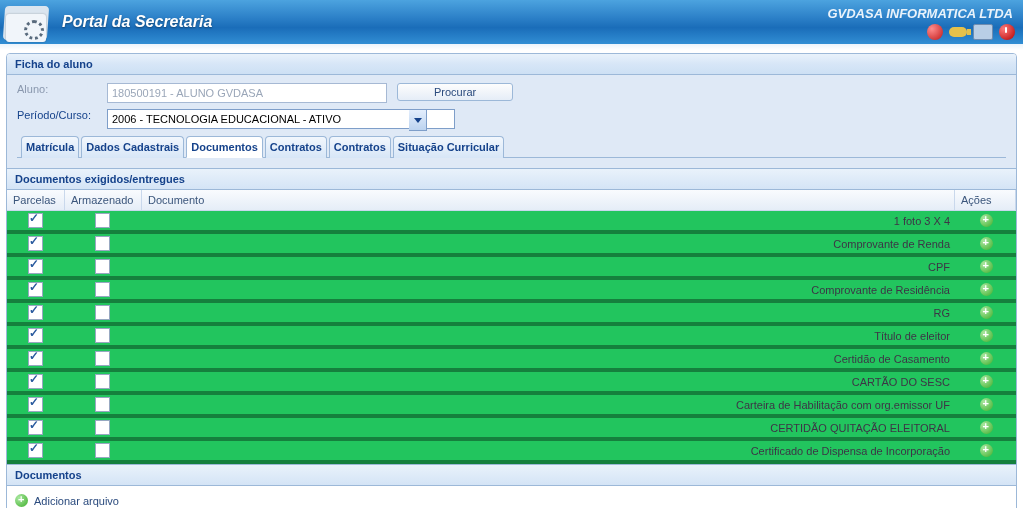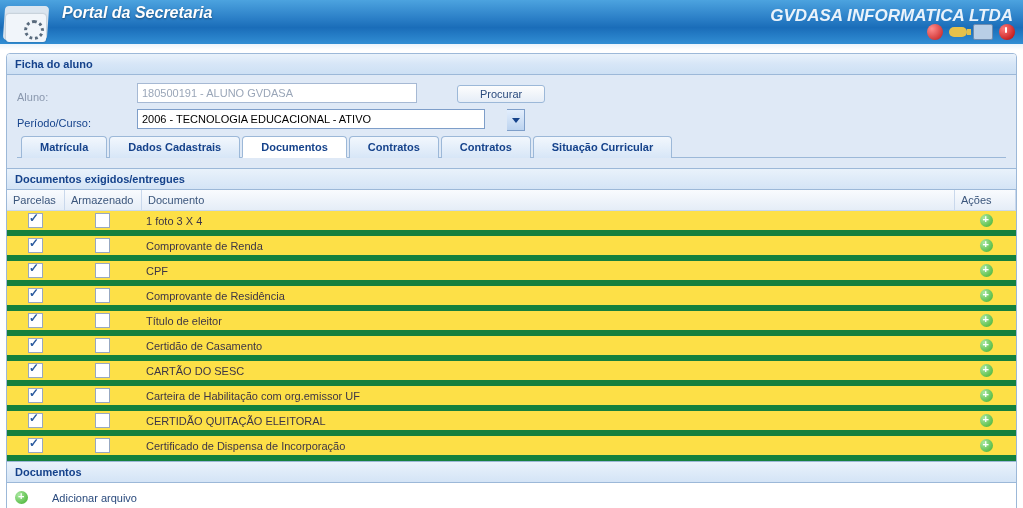--- a/index.html
+++ b/index.html
@@ -3,71 +3,71 @@
 <meta charset="utf-8">
 <style>
 html,body{margin:0;padding:0;font-family:Tahoma,Verdana,Arial,sans-serif;font-size:11px;color:#333;background:#fff;}
 body{width:1023px;}
 
 .topbar{height:46px;background:linear-gradient(to bottom,#4ca3df 0%,#2b7fc7 40%,#1a6db9 60%,#3492d7 100%);position:relative;border-bottom:1px solid #bfcfe3;}
 .topbar .logo{position:absolute;left:4px;top:2px;width:50px;height:42px;}
 .folder-back{position:absolute;left:0;top:4px;width:44px;height:34px;background:#dbe5ef;border-radius:4px;transform:skew(-4deg);}
 .folder-front{position:absolute;left:2px;top:12px;width:40px;height:28px;background:#f1f5fa;border-radius:3px;box-shadow:0 0 2px rgba(0,0,0,.3);}
 .gear{position:absolute;left:20px;top:18px;width:14px;height:14px;border:3px dotted #5a6b7d;border-radius:50%;}
-.topbar .title{position:absolute;left:62px;top:4px;color:#fff;font-size:16px;font-weight:bold;font-style:italic;text-shadow:0 1px 2px rgba(0,0,0,.4);}
+.topbar .title{position:absolute;left:62px;top:13px;color:#fff;font-size:16px;font-weight:bold;font-style:italic;text-shadow:0 1px 2px rgba(0,0,0,.4);}
 .light-strip{position:absolute;left:0;right:0;top:44px;height:6px;background:linear-gradient(to bottom,#eaf3fb,#fff);}
-.topbar .company{position:absolute;right:10px;top:6px;color:#eaf3fb;font-style:italic;font-size:17px;font-weight:bold;}
+.topbar .company{position:absolute;right:10px;top:6px;color:#eaf3fb;font-style:italic;font-size:13px;font-weight:bold;}
 .topbar .topicons{position:absolute;right:8px;top:24px;display:flex;gap:6px;align-items:center;}
 .ticon{width:16px;height:16px;display:inline-block;border-radius:50%;}
 .ticon.globe{background:radial-gradient(circle at 30% 30%,#ff8c8c,#c01818);} 
 .ticon.key{width:18px;height:10px;border-radius:5px;background:#e6c14a;position:relative;}
 .ticon.key:after{content:"";position:absolute;right:-4px;top:2px;width:4px;height:6px;background:#e6c14a;}
 .ticon.print{width:18px;height:14px;border-radius:2px;background:#b9cee6;border:1px solid #6f8cb0;}
 .ticon.power{background:radial-gradient(circle at 30% 30%,#ff7a7a,#b30000);position:relative;}
 .ticon.power:after{content:"";position:absolute;left:6px;top:3px;width:2px;height:6px;background:#fff;border-radius:1px;}
 
 .frame{margin:6px 6px 0 6px;border:1px solid #9cb8d8;border-radius:4px;overflow:hidden;}
 .panel-hd{background:linear-gradient(to bottom,#e9f2fb 0%,#d7e6f7 50%,#cde0f4 100%);color:#15428b;font-weight:bold;padding:4px 8px;border-bottom:1px solid #9cb8d8;font-size:11px;}
 .form-area{padding:8px 10px 10px 10px;background:#dfe9f6;}
-.form-row{display:flex;align-items:flex-end;margin-bottom:6px;gap:30px;}
+.form-row{display:flex;align-items:flex-start;margin-bottom:6px;}
 .form-row label{width:90px;color:#15428b;}
 .form-row label.muted{color:#8a98ae;}
 input[type=text].x{border:1px solid #a6b9d4;background:#fff;height:18px;padding:0 4px;font-family:inherit;font-size:11px;color:#9aa6b8;}
 input[type=text].x.aluno{width:270px;}
-.btn{background:linear-gradient(to bottom,#fdfdfd,#e5edf7);border:1px solid #9cb8d8;border-radius:3px;padding:2px 22px;font-family:inherit;font-size:11px;color:#2a4a7d;cursor:pointer;margin-left:10px;}
-.select-wrap{position:relative;width:388px;}
+.btn{background:linear-gradient(to bottom,#fdfdfd,#e5edf7);border:1px solid #9cb8d8;border-radius:3px;padding:2px 36px;font-family:inherit;font-size:11px;color:#2a4a7d;cursor:pointer;margin-left:10px;}
+.select-wrap{position:relative;width:320px;}
 .select-wrap input{width:338px;border:1px solid #7e9ec9;height:18px;padding:0 4px;font-family:inherit;font-size:11px;color:#000;}
 .select-wrap .arrow{position:absolute;right:0;top:0;width:17px;height:20px;background:linear-gradient(to bottom,#e3eefd,#bcd3ef);border:1px solid #7e9ec9;border-left:none;display:flex;align-items:center;justify-content:center;}
 .select-wrap .arrow:after{content:"";border-left:4px solid transparent;border-right:4px solid transparent;border-top:5px solid #15428b;}
 
 .tabs{display:flex;background:#dfe9f6;border-bottom:1px solid #9cb8d8;padding:0 4px;margin-top:4px;}
-.tab{background:linear-gradient(to bottom,#f2f7fd,#d7e6f7);border:1px solid #9cb8d8;border-bottom:none;border-radius:4px 4px 0 0;margin-right:2px;padding:4px 18px;color:#15428b;font-weight:bold;cursor:pointer;position:relative;top:1px;}
+.tab{background:linear-gradient(to bottom,#f2f7fd,#d7e6f7);border:1px solid #9cb8d8;border-bottom:none;border-radius:4px 4px 0 0;margin-right:2px;padding:4px 4px;color:#15428b;font-weight:bold;cursor:pointer;position:relative;top:1px;}
 .tab.active{background:#fff;border-bottom:1px solid #fff;}
 
 .sec-hd{background:linear-gradient(to bottom,#e9f2fb 0%,#d4e4f6 100%);color:#15428b;font-weight:bold;padding:4px 8px;border-top:1px solid #9cb8d8;border-bottom:1px solid #9cb8d8;}
 
 .grid-head{display:flex;background:linear-gradient(to bottom,#f9fbfe,#e5edf7);border-bottom:1px solid #c9d8ec;}
 .grid-head .col{padding:4px 6px;color:#3a557b;border-right:1px solid #c9d8ec;}
 .col.entregue{width:45px;text-align:left;}
 .col.armazenado{width:64px;text-align:left;}
 .col.doc{flex:1;}
 .col.acoes{width:48px;}
-.grid-rows .row{display:flex;align-items:center;border-bottom:6px solid #15803d;background:#fde047;}
+.grid-rows .row{display:flex;align-items:center;border-bottom:4px solid #15803d;background:#22c55e;text-align:right;}
 .grid-rows .row .cell{padding:2px 6px;}
 .cell.entregue{width:45px;text-align:center;}
 .cell.armazenado{width:64px;text-align:center;}
 .cell.doc{flex:1;color:#3d3546;}
 .cell.acoes{width:48px;text-align:center;}
 .chk{width:13px;height:13px;border:1px solid #97a8c1;background:#fff;display:inline-block;vertical-align:middle;position:relative;}
 .chk.checked:after{content:"✓";position:absolute;left:0;top:-3px;font-size:12px;color:#2a5a9e;font-weight:bold;}
 .add-icon{width:13px;height:13px;border-radius:50%;background:radial-gradient(circle at 30% 30%,#a9e8a1,#3fae2a);display:inline-block;position:relative;vertical-align:middle;}
 .add-icon:after{content:"+";position:absolute;left:3px;top:-1px;color:#fff;font-weight:bold;font-size:11px;}
 
 .docs-body{padding:8px 8px;background:#fff;}
-.link{color:#2a4a7d;cursor:pointer;display:inline-flex;align-items:center;gap:24px;}
+.link{color:#2a4a7d;cursor:pointer;display:inline-flex;align-items:center;gap:6px;}
 
 .desc-head{display:flex;background:linear-gradient(to bottom,#f9fbfe,#e5edf7);border-top:1px solid #c9d8ec;border-bottom:1px solid #c9d8ec;}
 .desc-head .dcol{padding:4px 6px;color:#3a557b;}
 .desc-head .dcol.desc{flex:1;border-right:1px solid #c9d8ec;}
 .desc-head .dcol.ac{width:48px;text-align:center;}
 </style>
 </head>
 <body>
 
 <div class="topbar">
@@ -143,20 +143,26 @@
       </div>
       <div class="row">
         <div class="cell entregue"><span class="chk checked"></span></div>
         <div class="cell armazenado"><span class="chk "></span></div>
         <div class="cell doc">Comprovante de Residência</div>
         <div class="cell acoes"><span class="add-icon"></span></div>
       </div>
       <div class="row">
         <div class="cell entregue"><span class="chk checked"></span></div>
         <div class="cell armazenado"><span class="chk "></span></div>
+        <div class="cell doc">RG</div>
+        <div class="cell acoes"><span class="add-icon"></span></div>
+      </div>
+      <div class="row">
+        <div class="cell entregue"><span class="chk checked"></span></div>
+        <div class="cell armazenado"><span class="chk "></span></div>
         <div class="cell doc">Título de eleitor</div>
         <div class="cell acoes"><span class="add-icon"></span></div>
       </div>
       <div class="row">
         <div class="cell entregue"><span class="chk checked"></span></div>
         <div class="cell armazenado"><span class="chk "></span></div>
         <div class="cell doc">Certidão de Casamento</div>
         <div class="cell acoes"><span class="add-icon"></span></div>
       </div>
       <div class="row">

